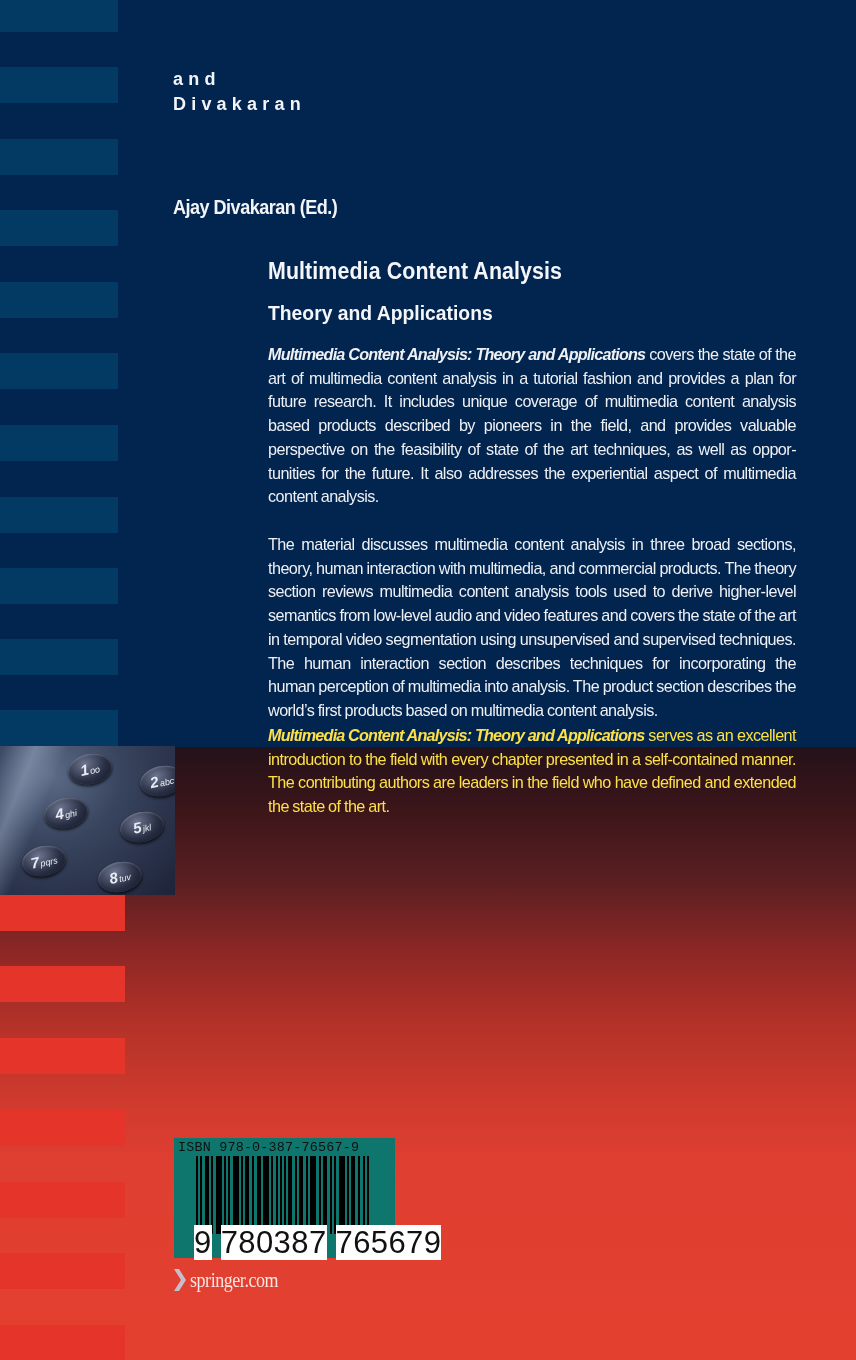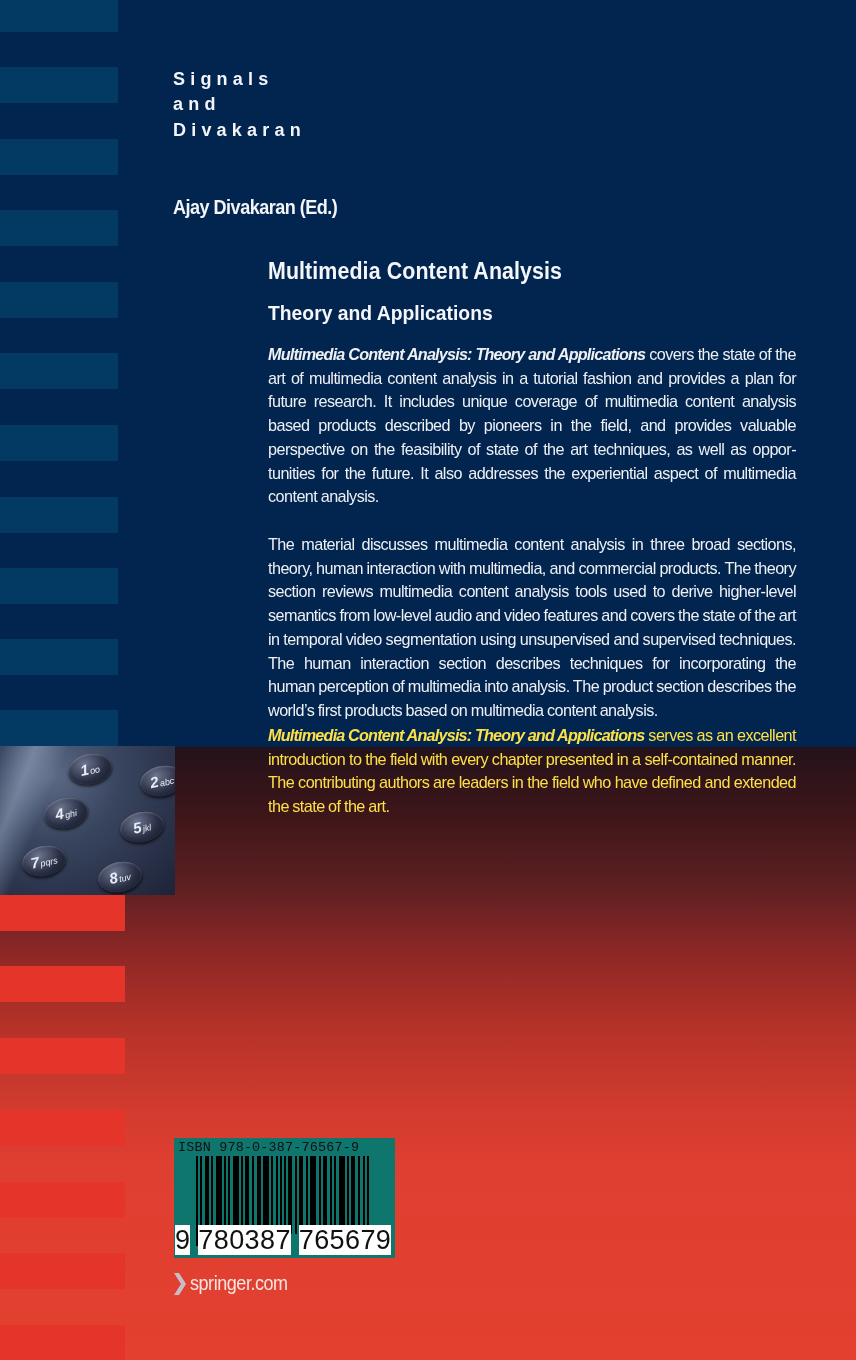--- a/index.html
+++ b/index.html
@@ -25,24 +25,24 @@
 
   .phone { position: absolute; left: 0; top: 746px; width: 175px; height: 149px; overflow: hidden;
     background: radial-gradient(ellipse at 30% 20%, #5c6a86 0%, #38445e 40%, #1d2338 100%); }
   .phone .sheen { position: absolute; left: -30px; top: -20px; width: 60px; height: 220px; background: linear-gradient(90deg, rgba(160,175,200,0) 0%, rgba(170,185,210,0.45) 50%, rgba(160,175,200,0) 100%); transform: rotate(22deg); }
   .key { position: absolute; width: 44px; height: 30px; border-radius: 50%; background: radial-gradient(ellipse at 40% 30%, #6d7690 0%, #2a3045 55%, #0f1322 100%); box-shadow: 0 2px 3px rgba(0,0,0,0.7), inset 0 1px 2px rgba(255,255,255,0.25); color: #e8ecf4; font-weight: bold; font-style: italic; font-size: 15px; line-height: 30px; text-align: center; transform: rotate(-12deg); white-space: nowrap; }
   .key small { font-size: 9px; font-weight: normal; margin-left: 1px; }
 
   .barcode-box { position: absolute; left: 174px; top: 1138px; width: 221px; height: 120px; background: #0f766e; box-sizing: border-box; }
   .isbn-text { position: absolute; left: 4px; top: 2px; font-family: "Liberation Mono", monospace; font-size: 13.4px; color: #111; letter-spacing: 0.2px; white-space: nowrap; }
   .bars { position: absolute; left: 22px; top: 18px; width: 176px; height: 90px; }
-  .ean-text { position: absolute; left: 1px; top: 87px; font-family: "Liberation Sans", sans-serif; font-size: 27px; color: #111; letter-spacing: 0.4px; white-space: nowrap; background: transparent; }
+  .ean-text { position: absolute; left: 20px; top: 87px; font-family: "Liberation Sans", sans-serif; font-size: 31px; color: #111; letter-spacing: 0.4px; white-space: nowrap; background: transparent; }
   .ean-text span { background: #fff; }
 
-  .springer { position: absolute; left: 174px; top: 1269px; height: 26px; display: flex; align-items: flex-end; }
+  .springer { position: absolute; left: 174px; top: 1269px; height: 26px; display: flex; align-items: flex-start; font-family: Liberation Serif, serif; }
   .springer .chev { width: 12px; height: 22px; margin-right: 4px; }
   .springer .label { color: #f6e6e2; font-size: 20px; letter-spacing: -0.5px; transform: scaleX(0.9); transform-origin: left center; white-space: nowrap; }
 </style>
 </head>
 <body>
 
 <div class="blue-panel">
   <div class="stripe" style="top:-4px"></div>
   <div class="stripe" style="top:67px"></div>
   <div class="stripe" style="top:139px"></div>
@@ -60,21 +60,20 @@
   <div class="rstripe" style="top:148px"></div>
   <div class="rstripe" style="top:219px"></div>
   <div class="rstripe" style="top:291px"></div>
   <div class="rstripe" style="top:363px"></div>
   <div class="rstripe" style="top:435px"></div>
   <div class="rstripe" style="top:506px"></div>
   <div class="rstripe" style="top:578px"></div>
 </div>
 
 <div class="series">
-  <div>Signals</div>
   <div>and</div>
   <div>Divakaran</div>
 </div>
 
 <div class="editor">Ajay Divakaran (Ed.)</div>
 
 <div class="title">Multimedia Content Analysis</div>
 <div class="subtitle">Theory and Applications</div>
 
 <div class="para p1"><b>Multimedia Content Analysis: Theory and Applications</b><span> covers the state of the art of multimedia content analysis in a tutorial fashion and provides a plan for future research. It includes unique coverage of multimedia content analysis based products described by pioneers in the field, and provides valuable perspective on the feasibility of state of the art techniques, as well as oppor-tunities for the future. It also addresses the experiential aspect of multimedia content analysis.</span></div>

